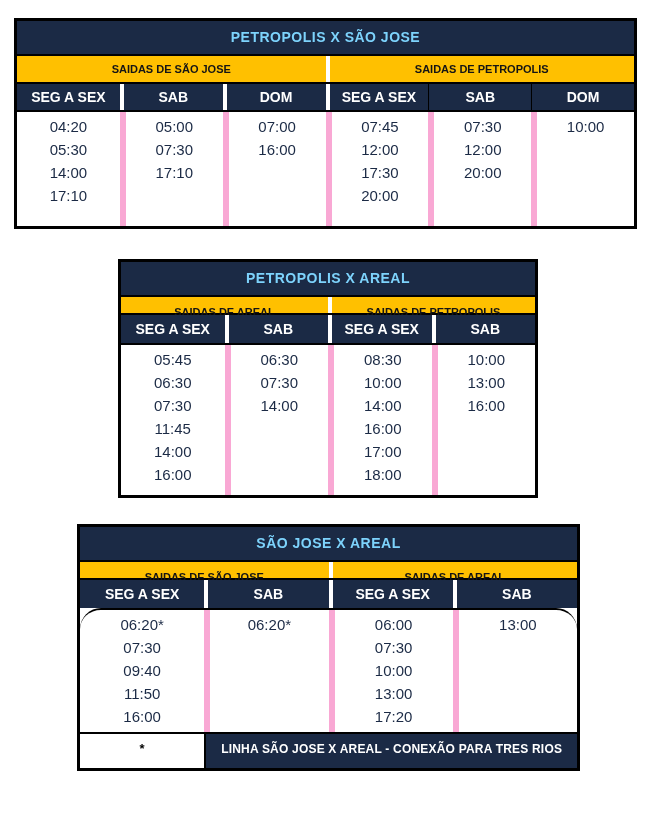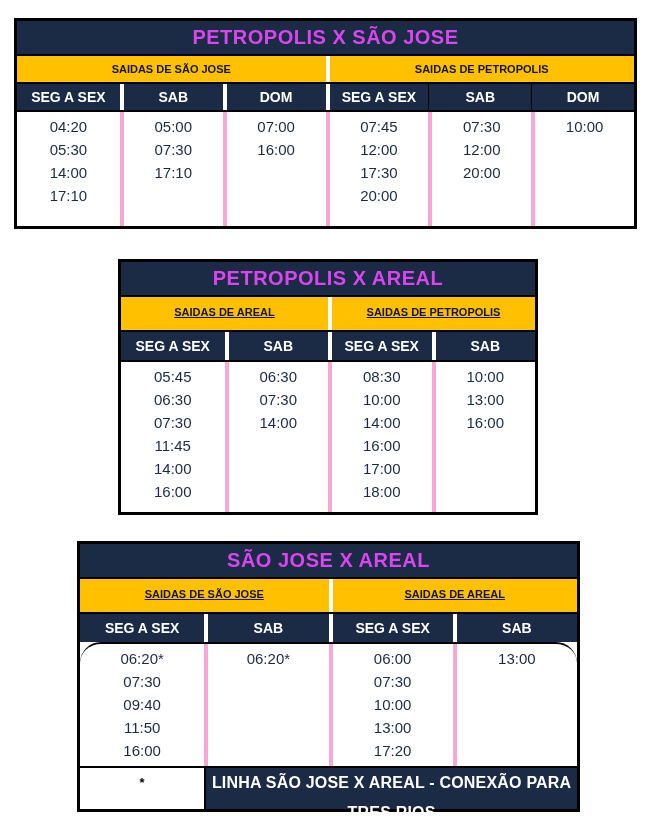--- a/index.html
+++ b/index.html
@@ -8,62 +8,62 @@
     width: 653px; height: 816px;
     font-family: "Liberation Sans", sans-serif;
     overflow: hidden;
   }
   .tbl { border: 3px solid #000; background: #fff; }
   .tbl-1 { width: 623px; margin: 18px 0 0 14px; }
   .tbl-2 { width: 420px; margin: 30px 0 0 118px; }
   .tbl-3 { width: 503px; margin: 26px 0 0 77px; }
 
   .title-row {
-    background: var(--navy, #1B2A45); color: #d946ef;
+    background: var(--navy, #1B2A45); color: #7dd3fc;
     font-weight: bold; text-align: center;
-    font-size: 20px; line-height: 33px; height: 33px;
+    font-size: 14px; line-height: 33px; height: 33px;
     letter-spacing: 0.5px;
   }
   .groups { display: grid; border-top: 2px solid #000; border-bottom: 2px solid #000; }
   .group-cell {
     background: var(--yellow, #FFC000); color: #151515;
     font-weight: bold; text-align: center; font-size: 11px;
   }
   .tbl-1 .group-cell { line-height: 26px; height: 26px; }
-  .tbl-2 .group-cell, .tbl-3 .group-cell { line-height: 30px; height: 33px; text-decoration: underline; }
+  .tbl-2 .group-cell, .tbl-3 .group-cell { line-height: 30px; height: 16px; text-decoration: underline; }
   .group-cell + .group-cell { border-left: 4px solid #fff; }
 
   .days { display: grid; }
   .day-cell {
     background: var(--navy, #1B2A45); color: #fff;
     font-weight: bold; text-align: center; font-size: 14px;
   }
   .tbl-1 .day-cell { line-height: 26px; height: 26px; }
   .tbl-2 .day-cell, .tbl-3 .day-cell { line-height: 28px; height: 28px; }
   .day-cell.sep-w { border-left: 4px solid #fff; }
   .day-cell.sep-d { border-left: 1px solid #000; }
 
   .data { display: grid; border-top: 2px solid #000; background: #fff; }
   .data-cell { text-align: center; padding-top: 3px; }
-  .data-cell + .data-cell { border-left: 4px solid #f9a8d4; text-align: center; }
+  .data-cell + .data-cell { border-left: 6px solid #f9a8d4; text-align: center; }
   .tbl-1 .data { min-height: 116px; }
   .tbl-2 .data { min-height: 152px; }
   .tbl-3 .data { min-height: 124px; border-radius: 21px; }
   .time { font-size: 15px; line-height: 23px; color: var(--timec, #1B2A45); }
 
   .footer { display: grid; grid-template-columns: repeat(4, 1fr); border-top: 2px solid #000; }
   .foot-marker {
     background: #fff; color: #000; font-weight: bold;
     text-align: center; font-size: 13px; line-height: 30px; height: 30px;
   }
   .foot-note {
     grid-column: span 3; border-left: 2px solid #000;
     background: var(--navy, #1B2A45); color: #fff;
-    font-weight: bold; font-size: 16px; text-align: center;
-    line-height: 30px; height: 41px; letter-spacing: 0.2px;
+    font-weight: bold; font-size: 12px; text-align: center;
+    line-height: 30px; height: 34px; letter-spacing: 0.2px;
   }
 </style>
 </head>
 <body>
 
 <main>
   <section class="tbl tbl-1">
     <div class="title-row">PETROPOLIS X SÃO JOSE</div>
     <div class="tbl-body">
         <div class="groups" style="grid-template-columns: repeat(2, 1fr);">

